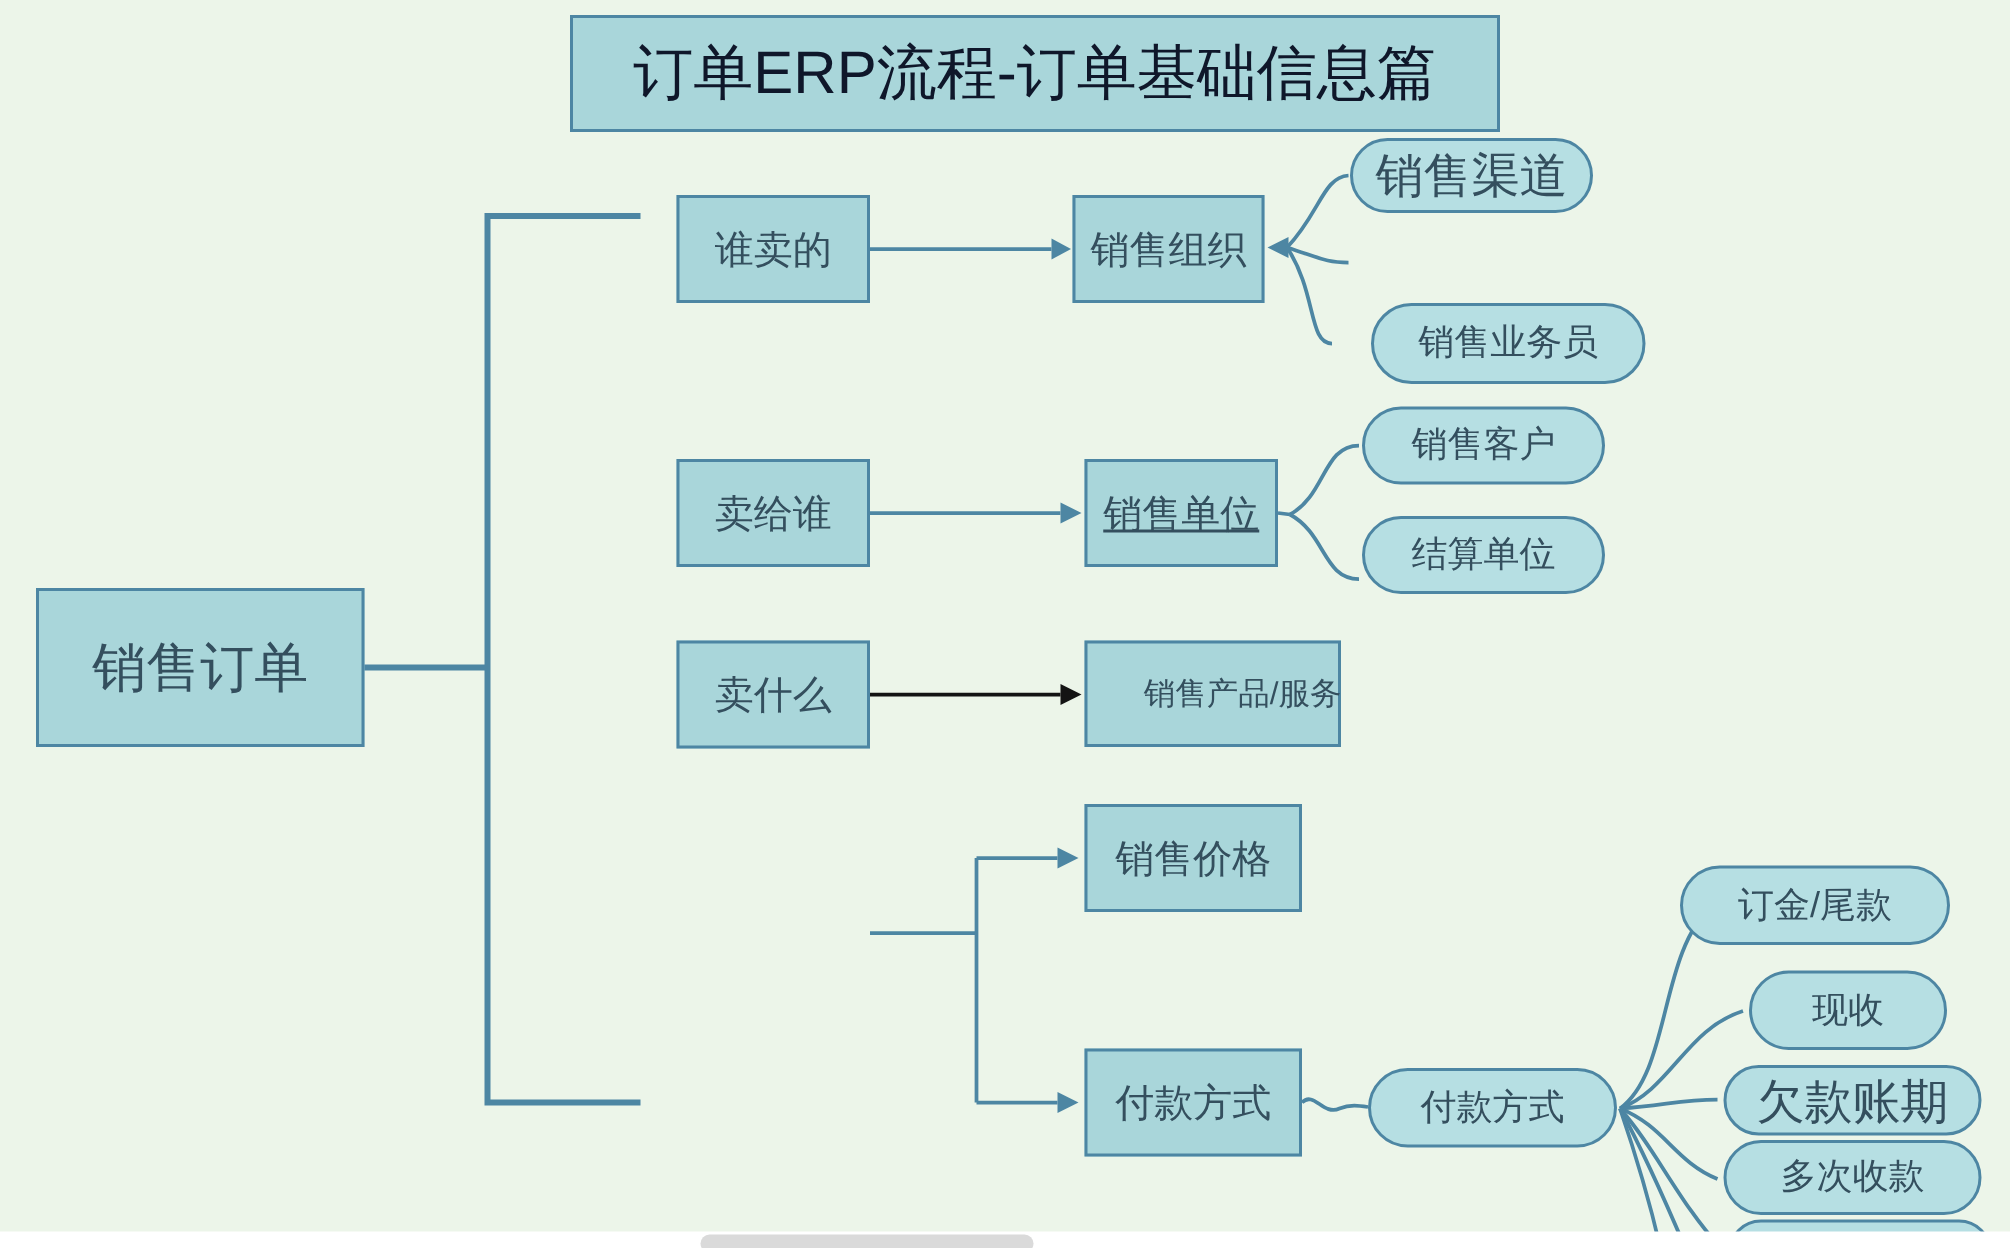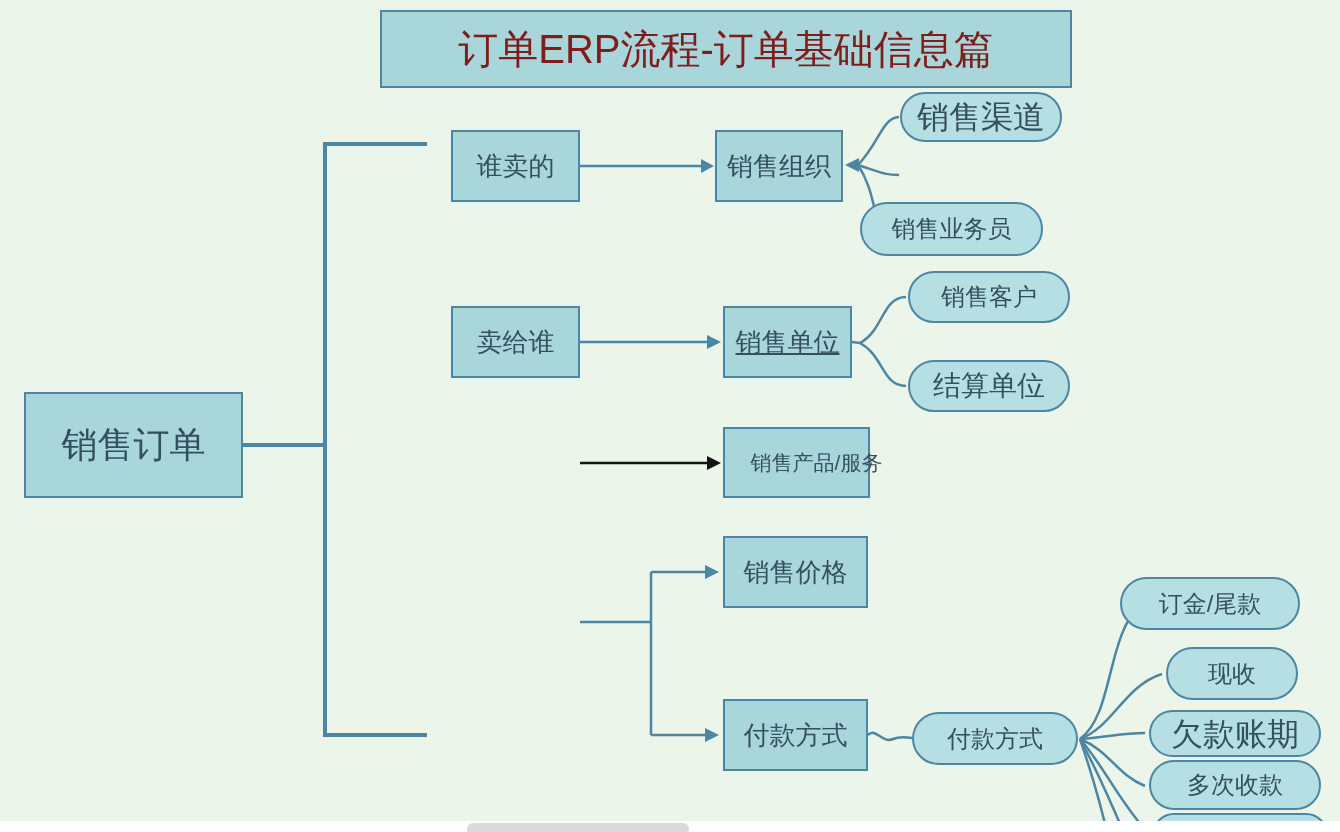--- a/index.html
+++ b/index.html
@@ -14,34 +14,34 @@
     color:var(--text);
   }
   svg.connectors{position:absolute;left:0;top:0;z-index:1;}
   .node{
     position:absolute; z-index:2; box-sizing:border-box;
     display:flex; align-items:center; justify-content:center;
     background:var(--box); border:2px solid var(--stroke);
     white-space:nowrap; line-height:1;
   }
   .pill{background:var(--pill); border-radius:27px;}
-  .title-box{left:380px;top:10px;width:692px;height:78px;font-size:40px;color:#7f1d1d;}
+  .title-box{left:380px;top:10px;width:620px;height:78px;font-size:40px;color:#0f172a;}
   .root-box{left:8px;top:392px;width:219px;height:106px;font-size:36px;margin-left:16px;}
   .q{left:451px;width:129px;height:72px;font-size:26px;}
   .q1{top:130px;} .q2{top:306px;} .q3{top:427px;} .q4{top:587px;}
   .t1{left:715px;top:130px;width:128px;height:72px;font-size:26px;}
   .t2{left:723px;top:306px;width:129px;height:72px;font-size:26px;text-decoration:underline;}
-  .t3{left:723px;top:427px;width:147px;height:71px;font-size:21px;padding-left:40px;}
+  .t3{left:723px;top:427px;width:171px;height:71px;font-size:21px;padding-left:40px;}
   .t4a{left:723px;top:536px;width:145px;height:72px;font-size:26px;}
   .t4b{left:723px;top:699px;width:145px;height:72px;font-size:26px;}
   .p1{left:900px;top:92px;width:162px;height:50px;font-size:32px;}
   .p2{left:900px;top:149px;width:162px;height:51px;font-size:24px;}
-  .p3{left:860px;top:202px;width:183px;height:54px;font-size:24px;}
+  .p3{left:914px;top:202px;width:183px;height:54px;font-size:24px;}
   .p4{left:908px;top:271px;width:162px;height:52px;font-size:24px;}
-  .p5{left:908px;top:360px;width:162px;height:52px;font-size:28px;}
+  .p5{left:908px;top:344px;width:162px;height:52px;font-size:24px;}
   .hub{left:912px;top:712px;width:166px;height:53px;font-size:24px;}
   .m1{left:1120px;top:577px;width:180px;height:53px;font-size:24px;}
   .m2{left:1166px;top:647px;width:132px;height:53px;font-size:24px;}
   .m3{left:1149px;top:710px;width:172px;height:47px;font-size:32px;border-radius:24px;}
   .m4{left:1149px;top:760px;width:172px;height:50px;font-size:24px;border-radius:25px;}
   .m5{left:1152px;top:813px;width:176px;height:44px;font-size:24px;border-radius:22px;}
   .bottom-strip{position:absolute;left:0;top:821px;width:1340px;height:11px;background:#ffffff;z-index:5;}
   .h-scrollbar{position:absolute;left:467px;top:823px;width:222px;height:12px;background:#dadada;border-radius:6px;z-index:6;}
 </style>
 </head>
@@ -112,20 +112,21 @@
   <div class="node q q1">谁卖的</div>
   <div class="node t1">销售组织</div>
   <div class="node pill p1">销售渠道</div>
   <div class="node pill p3">销售业务员</div>
 
   <div class="node q q2">卖给谁</div>
   <div class="node t2">销售单位</div>
   <div class="node pill p4">销售客户</div>
   <div class="node pill p5">结算单位</div>
 
+  <div class="node q q3">卖什么</div>
   <div class="node t3">销售产品/服务</div>
 
   <div class="node t4a">销售价格</div>
   <div class="node t4b">付款方式</div>
 
   <div class="node pill hub">付款方式</div>
   <div class="node pill m1">订金/尾款</div>
   <div class="node pill m2">现收</div>
   <div class="node pill m3">欠款账期</div>
   <div class="node pill m4">多次收款</div>

